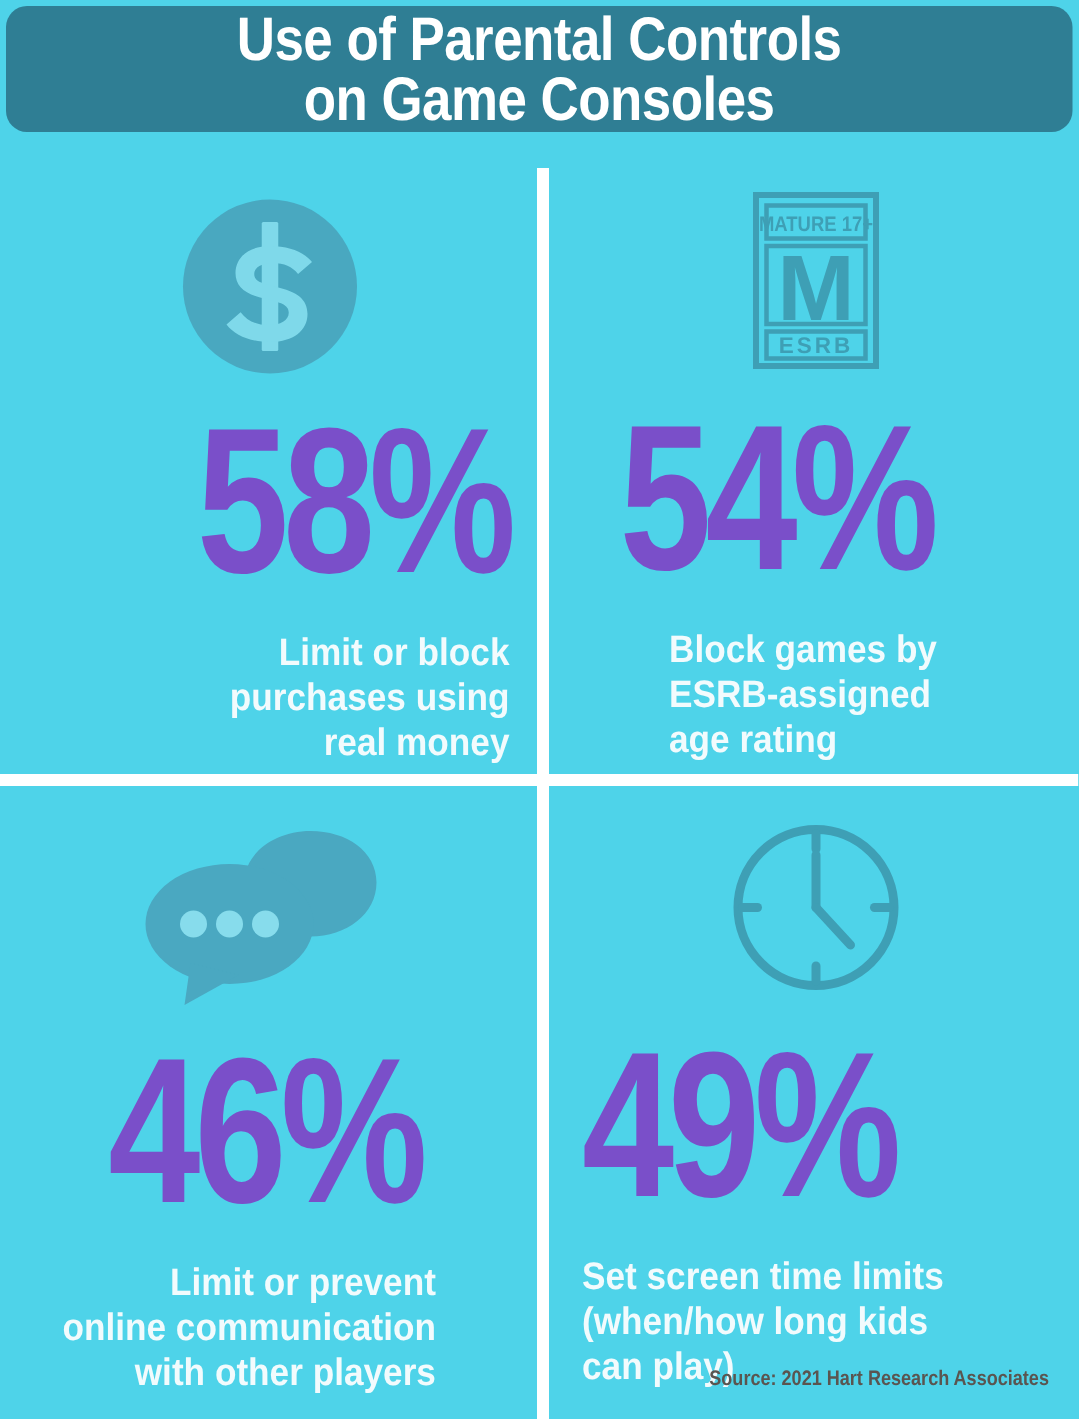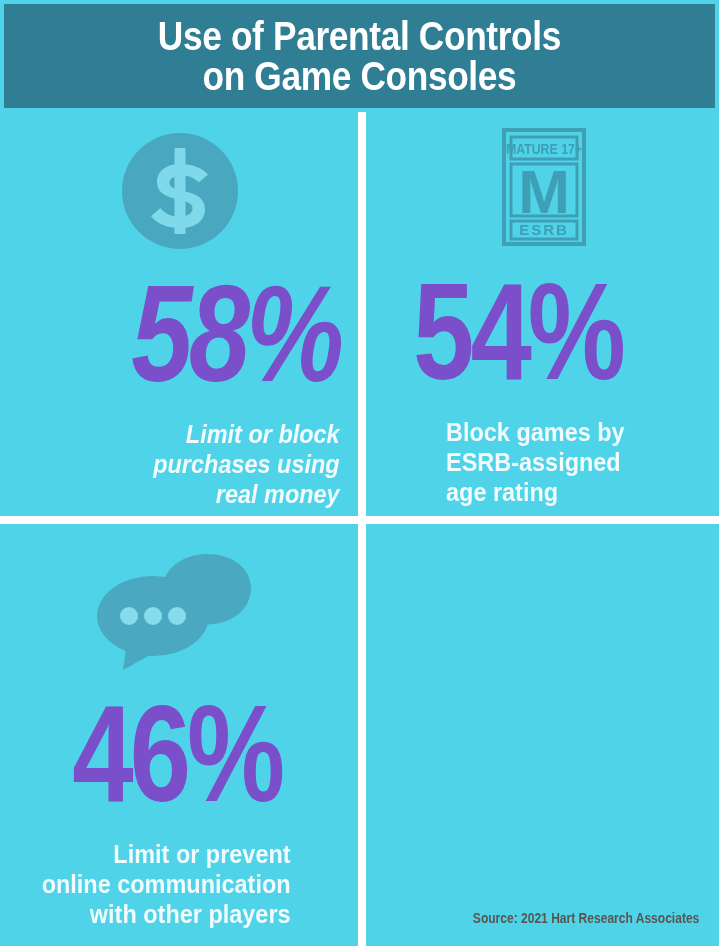--- a/index.html
+++ b/index.html
@@ -13,26 +13,27 @@
     position:relative;
     width:719px;height:946px;
     background:#4ed3e9;
     box-sizing:border-box;
   }
 
   
   .header{
     position:absolute;
     left:4px;top:4px;
-    width:711px;height:104px;
+    width:711px;height:84px;
     background:#2f7e94;
     display:flex;
     align-items:center;
     justify-content:center;
     box-sizing:border-box;
+    border-radius:14px;
   }
   .header-title{
     color:#ffffff;
     font-family:"Liberation Sans", sans-serif;
     font-weight:bold;
     font-size:41px;
     line-height:0.98;
     text-align:center;
     letter-spacing:-0.4px;
     transform:scaleX(0.86);
@@ -60,21 +61,21 @@
     width:719px;height:8px;
     background:#ffffff;
   }
 
   .cell{
     position:absolute;
     box-sizing:border-box;
     display:flex;
     flex-direction:column;
   }
-  .cell-tl{left:0;top:0;width:358px;height:404px;align-items:flex-end;padding:0 18px 0 20px;font-style:italic;}
+  .cell-tl{left:0;top:0;width:358px;height:404px;align-items:flex-end;padding:0 18px 0 20px;}
   .cell-tr{left:366px;top:0;width:353px;height:404px;align-items:center;padding:0 20px 0 22px;}
   .cell-bl{left:0;top:412px;width:358px;height:422px;align-items:flex-start;padding:0 18px 0 20px;}
   .cell-br{left:366px;top:412px;width:353px;height:422px;align-items:flex-start;padding:0 20px 0 22px;}
 
   .icon-wrap{
     display:flex;
     justify-content:center;
     width:100%;
   }
   .cell-tl .icon-wrap{justify-content:center;}
@@ -207,18 +208,39 @@
             </g>
           </svg>
         </span>
       </div>
       <div class="stat">46%</div>
       <div class="caption">Limit or prevent
 online communication
 with other players</div>
     </div>
 
+    <div class="cell cell-br">
+      <div class="icon-wrap">
+        <span>
+          <svg width="118" height="118" viewBox="0 0 118 118" aria-hidden="true">
+            <circle cx="59" cy="59" r="52" fill="none" stroke="#3e9fb5" stroke-width="6"></circle>
+            <g stroke="#3e9fb5" stroke-width="6" stroke-linecap="round">
+              <line x1="59" y1="10" x2="59" y2="20"></line>
+              <line x1="59" y1="98" x2="59" y2="108"></line>
+              <line x1="10" y1="59" x2="20" y2="59"></line>
+              <line x1="98" y1="59" x2="108" y2="59"></line>
+              <line x1="59" y1="59" x2="59" y2="24"></line>
+              <line x1="59" y1="59" x2="82" y2="84"></line>
+            </g>
+          </svg>
+        </span>
+      </div>
+      <div class="stat">49%</div>
+      <div class="caption">Set screen time limits
+(when/how long kids
+can play)</div>
+    </div>
 
   </div>
 
   <div class="source">Source: 2021 Hart Research Associates</div>
 
 </div>
 
 </body></html>

